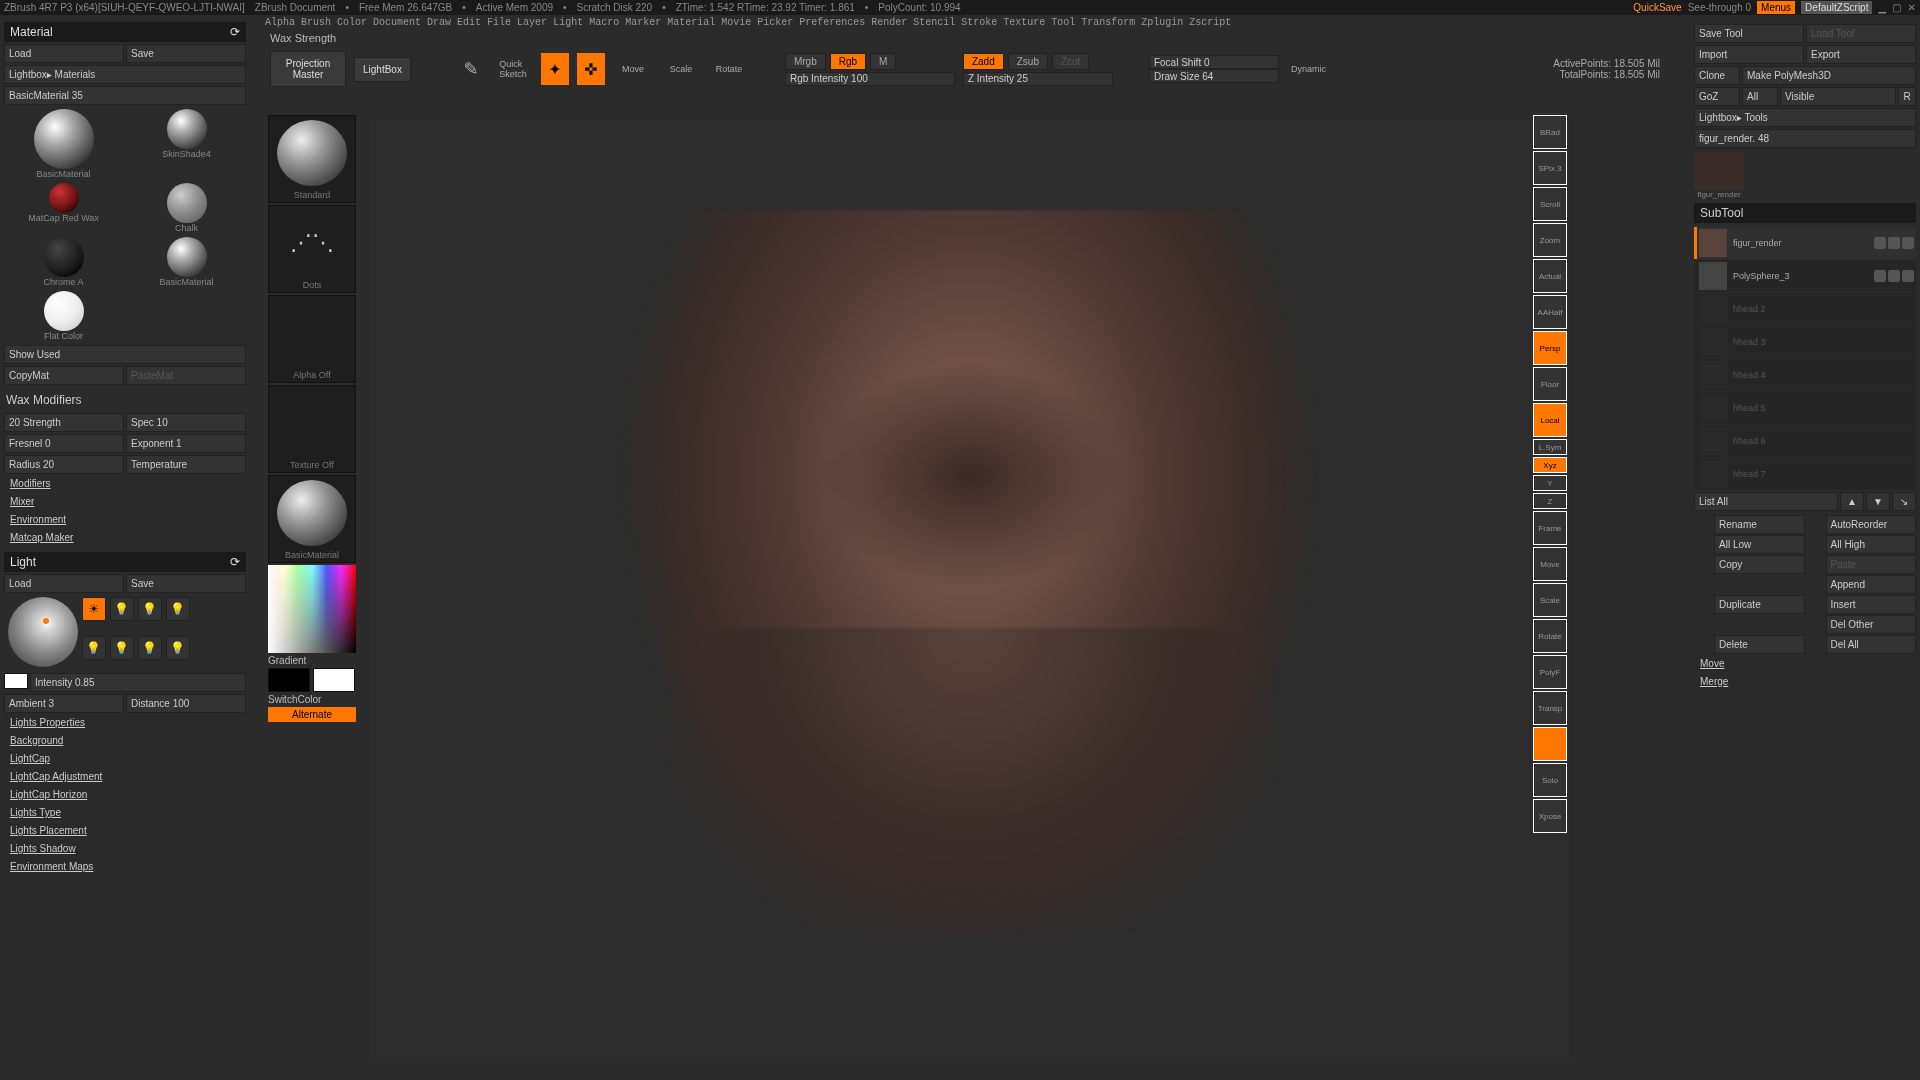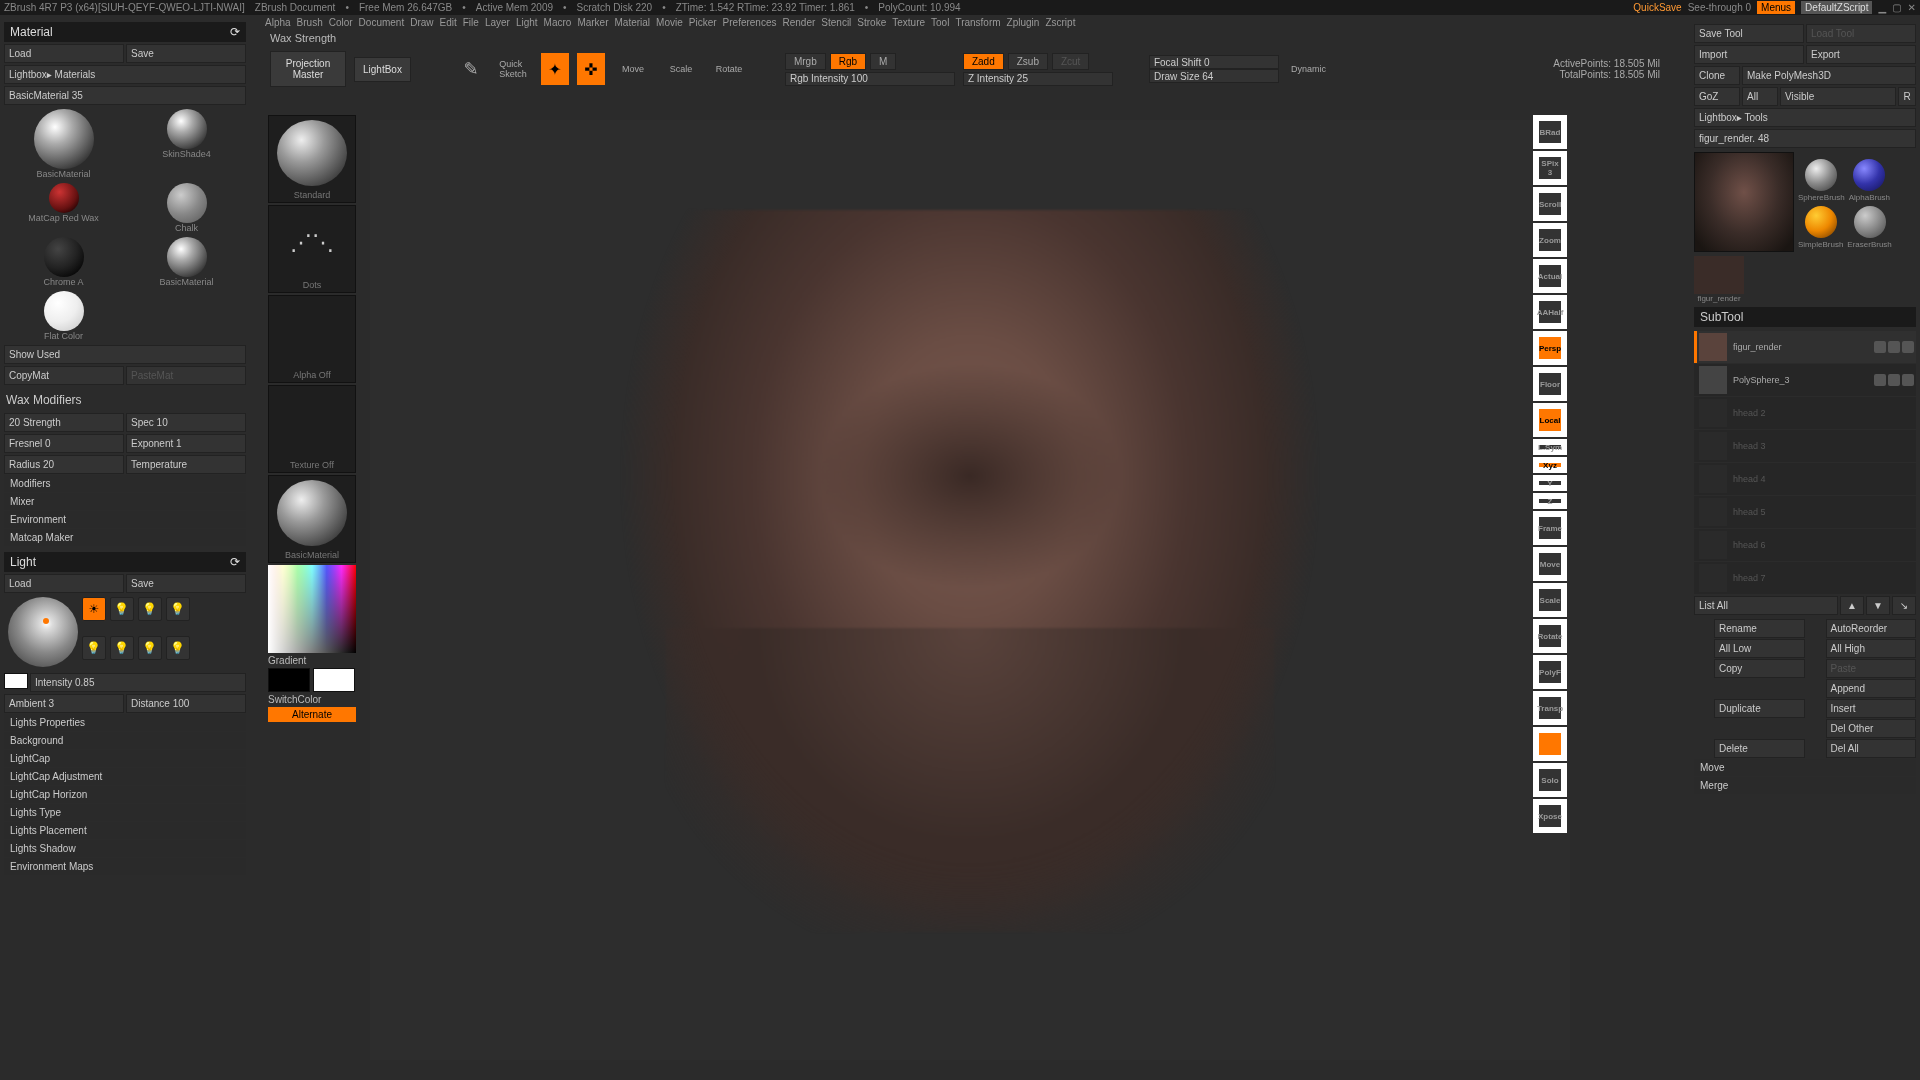--- a/index.html
+++ b/index.html
@@ -1,21 +1,21 @@
 <!DOCTYPE html>
 <html><head>
 <meta charset="utf-8">
 <style>
 * { margin:0; padding:0; box-sizing:border-box; font-family:Arial,sans-serif; }
 body { background:#2b2b2b; color:#aaa; font-size:10px; overflow:hidden; width:1920px; height:1080px; user-select:none; }
 .titlebar { height:15px; background:#1a1a1a; display:flex; align-items:center; padding:0 4px; gap:10px; font-size:10px; color:#888; }
 .titlebar .right { margin-left:auto; display:flex; gap:6px; align-items:center; }
 .orange { background:#ff7700; color:#000; padding:1px 4px; }
 .topmenu { height:15px; display:flex; gap:6px; padding:2px 265px; font-size:10px; color:#999; align-items:center; }
-.topmenu span { cursor:pointer; }
+.topmenu span { cursor:pointer;font-family:Liberation Mono, monospace; }
 .statusline { height:18px; padding:2px 270px; font-size:11px; color:#bbb; }
 .hdr { height:42px; padding:0 260px 0 270px; display:flex; align-items:center; gap:8px; }
 .hdr-btn { display:flex; flex-direction:column; align-items:center; justify-content:center; font-size:9px; color:#aaa; padding:2px 4px; min-width:40px; }
 .hdr-big { background:#3a3a3a; color:#ddd; padding:6px 8px; text-align:center; border:1px solid #222; }
 .icon-box { width:28px; height:32px; display:flex; align-items:center; justify-content:center; color:#aaa; }
 .active-icon { background:#ff7700; color:#000; }
 .mode-btn { background:#333; color:#aaa; padding:2px 8px; font-size:10px; border:1px solid #222; }
 .mode-active { background:#ff7700; color:#000; }
 .slider-row { display:flex; gap:4px; align-items:flex-end; }
 .slider { background:#333; height:14px; font-size:10px; padding:0 4px; display:flex; align-items:center; position:relative; border:1px solid #222; color:#ccc; }
@@ -32,38 +32,38 @@
 .mat-ball.sm { width:40px; height:40px; }
 .mat-ball.red { background:radial-gradient(circle at 35% 30%, #c33 0%, #611 60%, #100 90%); }
 .mat-ball.dark { background:radial-gradient(circle at 35% 30%, #444 0%, #222 50%, #000 90%); }
 .mat-ball.white { background:radial-gradient(circle at 35% 30%, #fff 0%, #eee 50%, #ccc 90%); }
 .sub-head { color:#ccc; font-size:12px; padding:4px 2px; margin-top:4px; }
 .light-preview { width:70px; height:70px; border-radius:50%; background:radial-gradient(circle at 55% 38%, #fff 0%, #ddd 10%, #888 50%, #444 90%); position:relative; margin:4px; }
 .light-dot { width:6px; height:6px; background:#ff7700; position:absolute; border-radius:50%; top:30%; left:50%; }
 .light-grid { display:flex; gap:4px; margin-top:4px; flex-wrap:wrap; }
 .light-btn { width:24px; height:24px; background:#333; display:flex; align-items:center; justify-content:center; font-size:12px; color:#999; border:1px solid #222; border-radius:2px; }
 .light-btn.on { background:#ff7700; color:#000; }
-.sec-list > div { background:#2a2a2a; color:#ccc; font-size:10px; padding:3px 6px; margin-top:1px; }
+.sec-list > div { background:#2a2a2a; color:#ccc; font-size:10px; padding:3px 6px; margin-top:1px;text-decoration:underline; }
 
 .previewcol { position:absolute; left:268px; top:115px; width:92px; }
 .prev-box { width:88px; height:88px; background:#1e1e1e; border:1px solid #111; margin-bottom:2px; text-align:center; font-size:9px; color:#777; display:flex; flex-direction:column; justify-content:flex-end; align-items:center; padding-bottom:2px; }
 .prev-box .ball { width:70px; height:70px; border-radius:50%; background:radial-gradient(circle at 35% 30%, #eee 0%, #999 35%, #333 85%); margin:4px auto; }
 .colorpicker { width:88px; height:88px; position:relative; background:linear-gradient(to right, #fff, rgba(255,255,255,0)), linear-gradient(to top, #000, rgba(0,0,0,0)), linear-gradient(to right, red, yellow, lime, cyan, blue, magenta, red); }
 .grad-label { font-size:10px; color:#bbb; margin:2px 0; }
 .swatch-row { display:flex; gap:3px; margin-top:2px; }
 .swatch { width:42px; height:24px; border:1px solid #111; }
 .alt-btn { background:#ff7700; color:#000; font-size:10px; padding:2px 4px; width:88px; text-align:center; margin-top:2px; }
 
 .canvas { position:absolute; left:370px; top:120px; right:350px; bottom:20px; background:#2d2d2d; display:flex; align-items:center; justify-content:center; overflow:hidden; }
 .creature { width:760px; height:760px; background:radial-gradient(ellipse at 50% 35%, #7a5a50 0%, #6a4d44 20%, #4a3530 40%, #3a2c28 55%, rgba(45,45,45,0) 65%); filter:blur(1px); position:relative; }
 .creature::before { content:''; position:absolute; top:20%; left:30%; width:40%; height:30%; background:radial-gradient(ellipse, rgba(30,20,18,0.7) 0%, transparent 70%); }
 .creature::after { content:''; position:absolute; bottom:5%; left:10%; right:10%; height:40%; background:radial-gradient(ellipse at top, #5a433c 0%, #3a2c28 50%, transparent 80%); }
 
 .rightrail { position:absolute; right:350px; top:115px; width:40px; display:flex; flex-direction:column; gap:2px; align-items:center; }
-.rail-btn { width:34px; height:34px; background:#333; border:6px solid #ffffff; font-size:8px; color:#999; display:flex; flex-direction:column; align-items:center; justify-content:center; text-align:center;font-weight:bold; }
+.rail-btn { width:34px; height:34px; background:#333; border:1px solid #ffffff; font-size:8px; color:#999; display:flex; flex-direction:column; align-items:center; justify-content:center; text-align:center; }
 .rail-btn.act { background:#ff7700; color:#000;text-align:center; }
 
 .rightpane { position:absolute; right:0; top:18px; width:230px; bottom:10px; background:#2b2b2b; padding:4px; }
 .tool-preview { width:100px; height:100px; background:radial-gradient(ellipse at 50% 40%, #705048 0%, #3a2c28 50%, #1a1512 90%); border:1px solid #111; }
 .tool-row { display:flex; gap:4px; align-items:center; margin-top:4px; flex-wrap:wrap; }
 .tool-thumb { text-align:center; font-size:8px; color:#888; }
 .tool-ball { width:32px; height:32px; border-radius:50%; margin:0 auto 2px; }
 .subtool-list { margin-top:4px; }
 .subtool-item { display:flex; align-items:center; padding:2px; background:#262626; margin-bottom:1px; height:32px; font-size:9px; color:#aaa; border-left:3px solid transparent; }
 .subtool-item.sel { border-left:3px solid #ff7700; background:#303030; }
@@ -341,33 +341,20 @@
   </div>
   <div class="panel-row">
     <div class="panel-btn" style="flex:0 0 46px">GoZ</div>
     <div class="panel-btn" style="flex:0 0 36px">All</div>
     <div class="panel-btn">Visible</div>
     <div class="panel-btn" style="flex:0 0 18px;text-align:center">R</div>
   </div>
   <div class="panel-btn" style="margin-top:2px">Lightbox▸ Tools</div>
   <div class="panel-btn" style="margin-top:2px;position:relative">figur_render. 48</div>
   <div class="tool-row">
-    <div class="tool-preview"></div>
-    <div style="flex:1">
-      <div class="tool-row">
-        <div class="tool-thumb"><div class="tool-ball" style="background:radial-gradient(circle at 35% 30%,#eee,#888,#333)"></div><span>SphereBrush</span></div>
-        <div class="tool-thumb"><div class="tool-ball" style="background:radial-gradient(circle at 35% 30%,#88f,#33a,#115)"></div><span>AlphaBrush</span></div>
-      </div>
-      <div class="tool-row">
-        <div class="tool-thumb"><div class="tool-ball" style="background:radial-gradient(circle at 35% 30%,#fc3,#e80,#630)"></div><span>SimpleBrush</span></div>
-        <div class="tool-thumb"><div class="tool-ball" style="background:radial-gradient(circle at 35% 30%,#ccc,#888,#444)"></div><span>EraserBrush</span></div>
-      </div>
-    </div>
-  </div>
-  <div class="tool-row">
     <div class="tool-thumb"><div style="width:50px;height:38px;background:#3a2c28"></div><span>figur_render</span></div>
   </div>
 
   <div class="sub-head" style="background:#1a1a1a;padding:3px 6px">SubTool</div>
   <div class="subtool-list">
     <div class="subtool-item sel">
         <div class="subtool-thumb" style="background:#5a433c"></div>
         <span>figur_render</span>
         <div class="eye-icons">
           <span></span>

